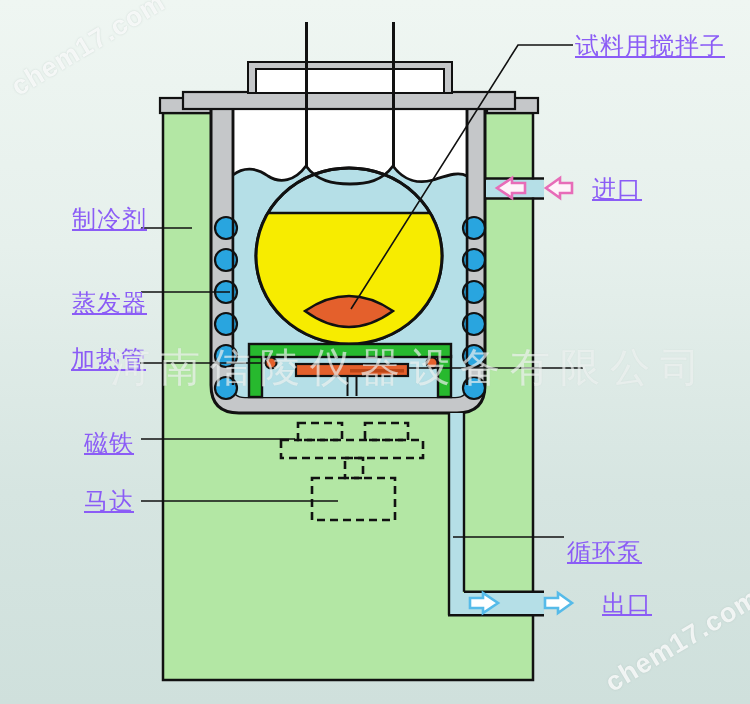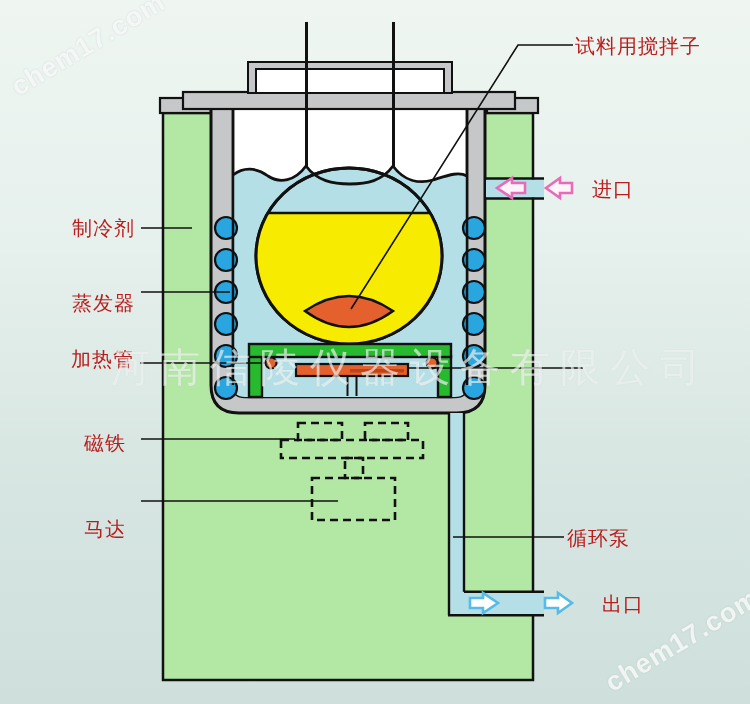--- a/index.html
+++ b/index.html
@@ -4,22 +4,22 @@
 <style>
   html,body{margin:0;padding:0;}
   body{
     width:750px;height:704px;position:relative;overflow:hidden;
     background:linear-gradient(180deg,#eff6f2 0%,#e6f0ec 35%,#d6e5e1 70%,#cfe0dc 100%);
     font-family:"Liberation Sans","DejaVu Sans",sans-serif;
   }
   #stage{position:absolute;left:0;top:0;width:750px;height:704px;}
   svg{position:absolute;left:0;top:0;}
   .lbl{
-    position:absolute;font-size:20px;color:#b91c1c;white-space:nowrap;
-    line-height:22px;letter-spacing:1px;
+    position:absolute;font-size:24px;color:#8b5cf6;white-space:nowrap;
+    line-height:22px;letter-spacing:1px;text-decoration:underline;
   }
   .wm{
     position:absolute;color:rgba(255,255,255,0.78);font-weight:bold;
     white-space:nowrap;text-shadow:0 0 2px rgba(160,178,172,0.45);
     pointer-events:none;
   }
   .wm-corner{font-size:27px;letter-spacing:1px;transform:rotate(-31deg);transform-origin:0 0;}
   .wm-center{
     font-size:40px;font-weight:500;letter-spacing:10px;
     color:rgba(255,255,255,0.55);text-shadow:0 0 1px rgba(170,185,180,0.35);
@@ -159,24 +159,24 @@
     <path d="M141,439 H295"></path>
     <path d="M141,501 H338"></path>
     <path d="M573,45 L518,45 L351,309"></path>
     <path d="M408,368 H583"></path>
     <path d="M453,537 H564"></path>
   </g>
 </svg>
 
 <div class="lbl" style="left:575px;top:35px">试料用搅拌子</div>
 <div class="lbl" style="left:592px;top:178px">进口</div>
-<div class="lbl" style="left:72px;top:217px">制冷剂</div>
+<div class="lbl" style="left:72px;top:208px">制冷剂</div>
 <div class="lbl" style="left:72px;top:292px">蒸发器</div>
 <div class="lbl" style="left:71px;top:348px">加热管</div>
 <div class="lbl" style="left:84px;top:432px">磁铁</div>
-<div class="lbl" style="left:84px;top:518px">马达</div>
-<div class="lbl" style="left:567px;top:527px">循环泵</div>
+<div class="lbl" style="left:84px;top:490px">马达</div>
+<div class="lbl" style="left:567px;top:541px">循环泵</div>
 <div class="lbl" style="left:602px;top:593px">出口</div>
 
 <div class="wm wm-corner" style="left:6px;top:76px">chem17.com</div>
 <div class="wm wm-center" style="left:110px;top:340px">河南信陵仪器设备有限公司</div>
 <div class="wm wm-corner" style="left:600px;top:672px">chem17.com</div>
 </div>
 
 </body></html>

